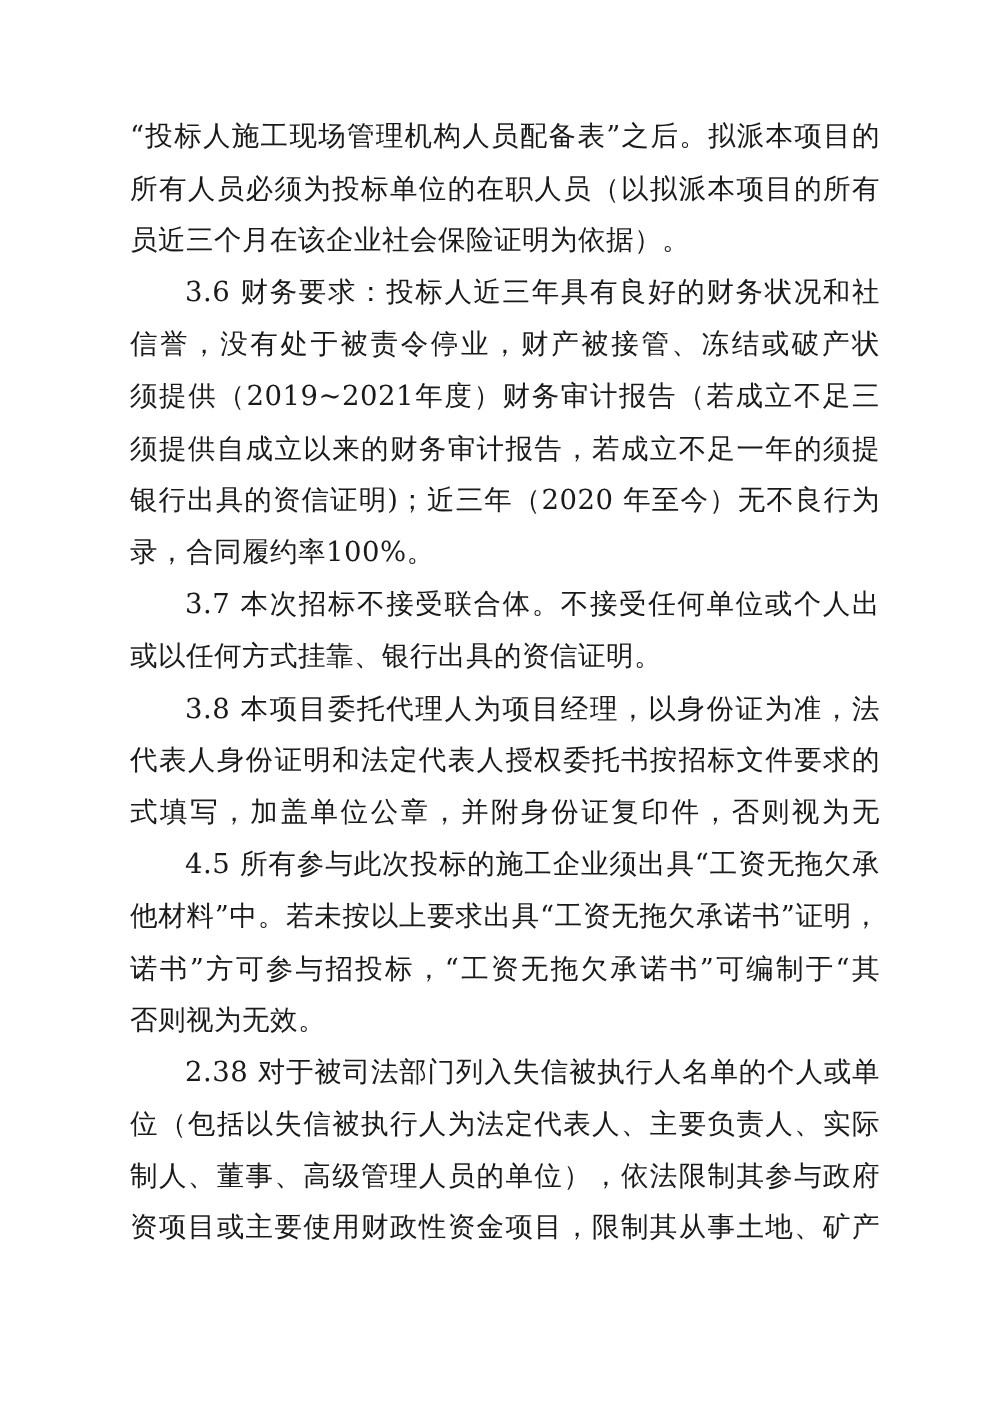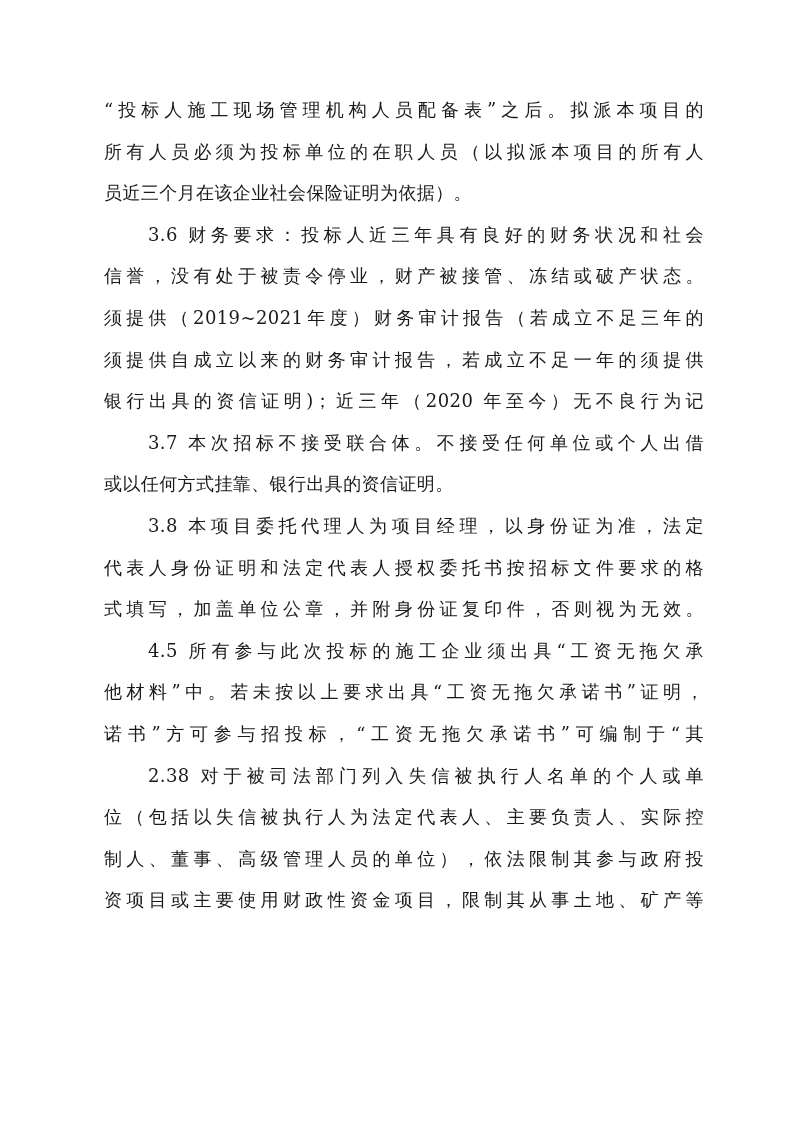--- a/index.html
+++ b/index.html
@@ -16,21 +16,21 @@
     font-family: "DejaVu Serif", "Liberation Serif", serif;
     color: #1a1a1a;
   }
   .text-block {
     position: absolute;
     left: 104px;
     top: 89px;
     width: 600px;
   }
   .line {
-    font-size: 18px;
+    font-size: 22px;
     line-height: 41.6px;
     height: 41.6px;
     letter-spacing: 0.4px;
     text-align: justify;
     text-align-last: justify;
     white-space: normal;
     overflow: hidden;
   }
   .line.noj {
     text-align: center;
@@ -46,26 +46,28 @@
 <div class="page">
   <div class="text-block">
     <div class="line">“投标人施工现场管理机构人员配备表”之后。拟派本项目的</div>
     <div class="line">所有人员必须为投标单位的在职人员（以拟派本项目的所有人</div>
     <div class="line noj">员近三个月在该企业社会保险证明为依据）。</div>
     <div class="line ind">3.6 财务要求：投标人近三年具有良好的财务状况和社会</div>
     <div class="line">信誉，没有处于被责令停业，财产被接管、冻结或破产状态。</div>
     <div class="line">须提供（2019~2021年度）财务审计报告（若成立不足三年的</div>
     <div class="line">须提供自成立以来的财务审计报告，若成立不足一年的须提供</div>
     <div class="line">银行出具的资信证明)；近三年（2020 年至今）无不良行为记</div>
+    <div class="line noj">录，合同履约率100%。</div>
     <div class="line ind">3.7 本次招标不接受联合体。不接受任何单位或个人出借</div>
     <div class="line noj">或以任何方式挂靠、银行出具的资信证明。</div>
     <div class="line ind">3.8 本项目委托代理人为项目经理，以身份证为准，法定</div>
     <div class="line">代表人身份证明和法定代表人授权委托书按招标文件要求的格</div>
     <div class="line">式填写，加盖单位公章，并附身份证复印件，否则视为无效。</div>
     <div class="line ind">4.5 所有参与此次投标的施工企业须出具“工资无拖欠承</div>
     <div class="line">他材料”中。若未按以上要求出具“工资无拖欠承诺书”证明，</div>
     <div class="line">诺书”方可参与招投标，“工资无拖欠承诺书”可编制于“其</div>
+    <div class="line noj">否则视为无效。</div>
     <div class="line ind">2.38 对于被司法部门列入失信被执行人名单的个人或单</div>
     <div class="line">位（包括以失信被执行人为法定代表人、主要负责人、实际控</div>
     <div class="line">制人、董事、高级管理人员的单位），依法限制其参与政府投</div>
     <div class="line">资项目或主要使用财政性资金项目，限制其从事土地、矿产等</div>
   </div>
 </div>
 
 </body></html>

